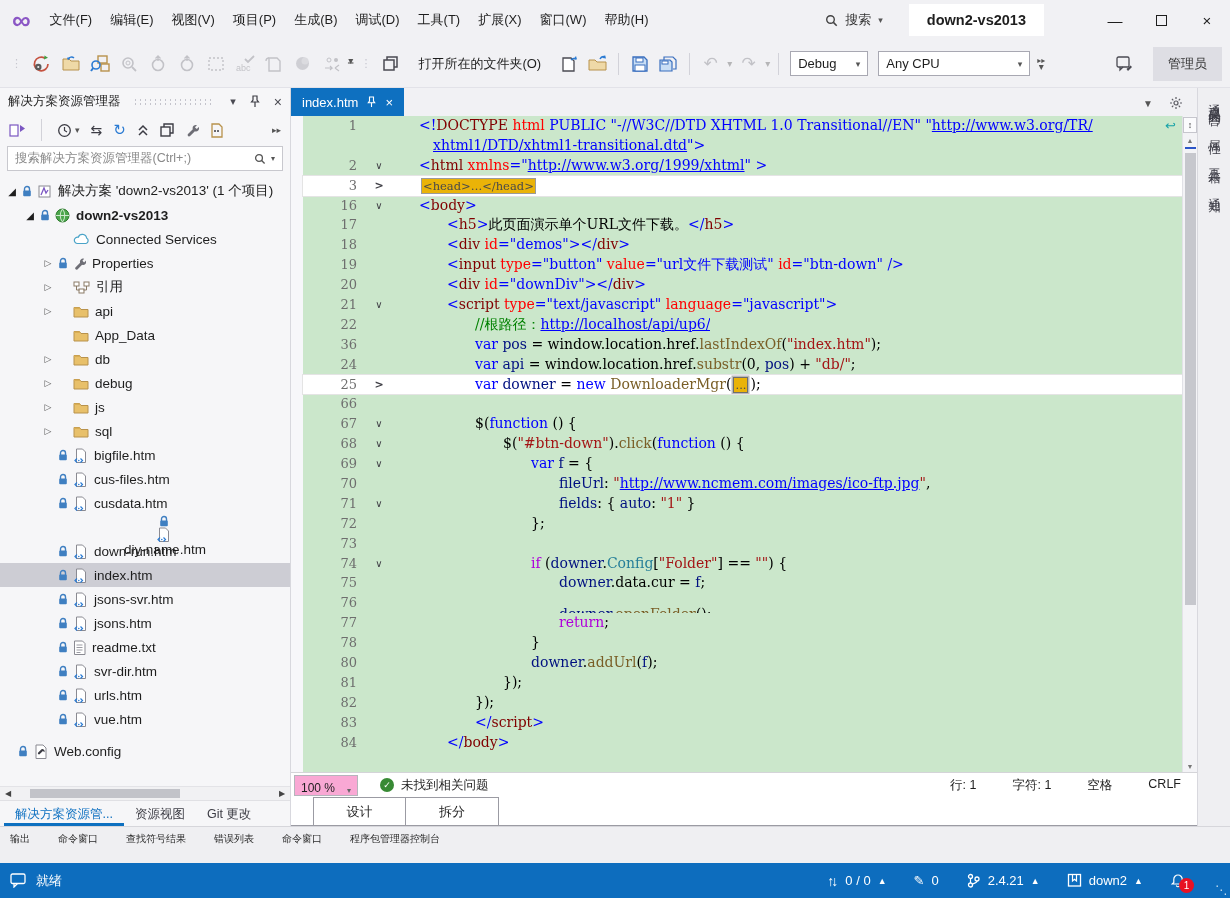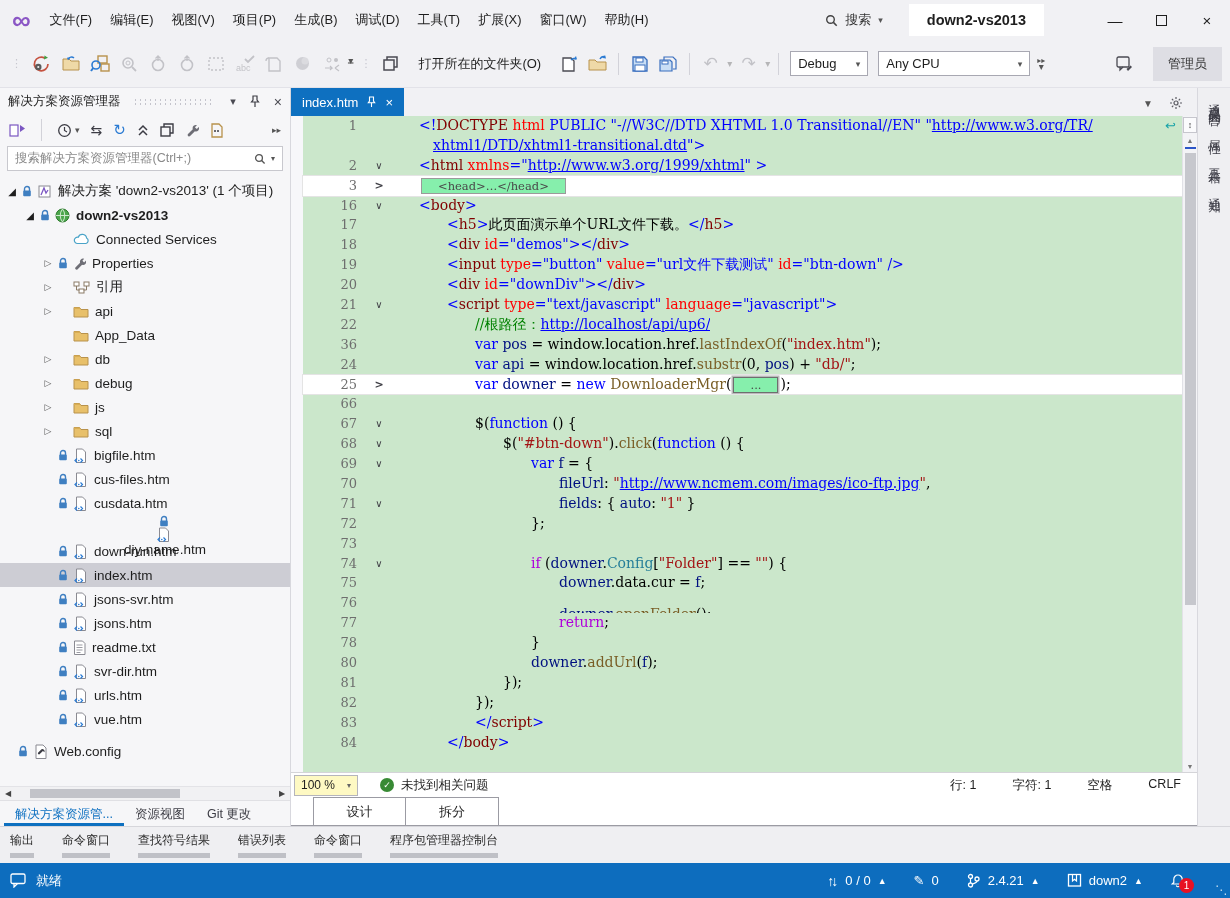--- a/index.html
+++ b/index.html
@@ -65,48 +65,48 @@
   .codearea{flex:1;min-width:0;position:relative;background:linear-gradient(90deg,#F7F7FA 12px,#CBE7CB 12px);overflow:hidden;
             font-family:"DejaVu Serif","Liberation Serif",serif;font-size:14px;}
   .crow{height:19.9px;line-height:19.9px;display:flex;position:relative;}
   .crow .bp{width:12px;flex:none;}
   .rowbody{flex:1;min-width:0;display:flex;}
   .crow.cur .rowbody{background:#FFF;outline:1px solid #E4E4E4;}
   .lnum{width:60px;flex:none;text-align:right;color:#6E6E6E;font-size:13px;padding-right:6px;}
   .fold{width:32px;flex:none;text-align:center;font-family:"DejaVu Sans",sans-serif;font-size:10px;color:#3F3F46;}
   .fold.closed{font-weight:bold;font-size:11px;}
   .ctext{white-space:pre;overflow:hidden;}
-  .codebox{border:1px solid #9A9A9A;background:#86efac;padding:0 16px;margin:0 2px;font-size:11.5px;color:#4A4A4A;font-family:"DejaVu Serif",serif;}
+  .codebox{border:1px solid #9A9A9A;background:#eab308;padding:0 1px;margin:0 2px;font-size:11.5px;color:#4A4A4A;font-family:"DejaVu Serif",serif;}
   .codebox.sel{border-color:#6E6E6E;box-shadow:0 0 0 1.5px #B9B9B9;}
   .wrapmark{position:absolute;right:6px;top:0;color:#17A2A8;font-size:13px;font-family:"DejaVu Sans",sans-serif;}
   .c-url{text-decoration:underline;}
   
   .vscroll{width:15px;background:#F3F3F6;border-left:1px solid #E2E2E7;display:flex;flex-direction:column;align-items:center;position:relative;flex:none;}
   .vs-split{width:14px;height:16px;border:1px solid #C6C6CD;background:#FBFBFD;font-size:9px;color:#444;display:flex;align-items:center;justify-content:center;margin:1px 0 4px;}
   .vs-up,.vs-down{font-size:7px;color:#777;}
   .vs-caret{width:11px;height:2px;background:#2B55C8;margin-top:3px;}
   .vs-thumb{width:11px;height:452px;background:#C6C7CD;margin-top:4px;}
   .vs-down{position:absolute;bottom:2px;}
   
   .einfo{height:25px;display:flex;align-items:center;background:#FFF;border-top:1px solid #D4D4D8;font-size:12.5px;}
-  .zoomsel{width:64px;height:21px;border:1px solid #B5B5BC;background:#fef9c3;display:flex;align-items:center;justify-content:space-between;padding:8px 6px;margin-left:3px;font-size:12px;}
+  .zoomsel{width:64px;height:21px;border:1px solid #B5B5BC;background:#f9a8d4;display:flex;align-items:flex-end;justify-content:space-between;padding:0 6px;margin-left:3px;font-size:12px;}
   .zoomsel .ar{font-size:8px;color:#666;}
   .health{display:flex;align-items:center;gap:7px;margin-left:22px;}
   .hcheck{width:14px;height:14px;border-radius:50%;background:#388A34;color:#FFF;font-size:9px;display:flex;align-items:center;justify-content:center;}
   .einfo-right{margin-left:auto;display:flex;gap:36px;padding-right:16px;}
   
   .viewbtns{height:29px;background:#FFF;border-bottom:1px solid #9B9BA3;display:flex;align-items:stretch;padding-left:22px;}
   .vbtn{width:93px;border:1px solid #9B9BA3;border-bottom:none;display:flex;align-items:center;justify-content:center;font-size:13px;background:#FFF;}
   .vbtn+.vbtn{border-left:none;}
   
   .rightstrip{width:33px;background:#EFEFF2;border-left:1px solid #D8D8DE;display:flex;flex-direction:column;align-items:center;padding-top:6px;gap:24px;}
   .vtab{writing-mode:vertical-rl;font-size:12.5px;color:#3C3C46;letter-spacing:2px;}
   
   .bottomtabs{height:37px;background:#EFEFF2;display:flex;gap:28px;padding-left:10px;border-top:1px solid #D6D6DB;}
-  .btab{display:flex;flex-direction:column;padding-top:5px;font-size:12px;color:#2B2B2B;}
+  .btab{display:flex;flex-direction:row;padding-top:5px;font-size:10px;color:#2B2B2B;}
   .btab .bar{height:5px;background:#BFC0C6;margin-top:4px;}
   
   .statusbar{height:35px;background:#0D6DBE;color:#FFF;display:flex;align-items:center;padding:0 44px 0 10px;font-size:13px;position:relative;}
   .sb-ready{display:flex;align-items:center;gap:9px;}
   .sb-right{margin-left:auto;display:flex;align-items:center;gap:27px;}
   .sgroup{display:flex;align-items:center;gap:7px;}
   .sgroup .ar{font-size:9px;}
   .updown{letter-spacing:-3px;font-size:14px;margin-right:3px;}
   .belwrap{position:relative;}
   .badge{position:absolute;right:-8px;bottom:-4px;background:#E81123;color:#FFF;border-radius:50%;width:15px;height:15px;font-size:10px;display:flex;align-items:center;justify-content:center;}

